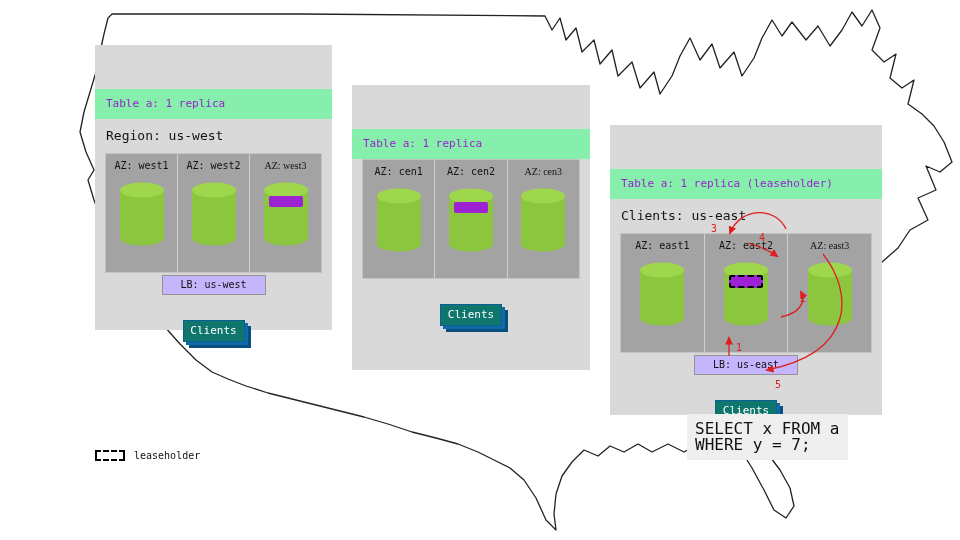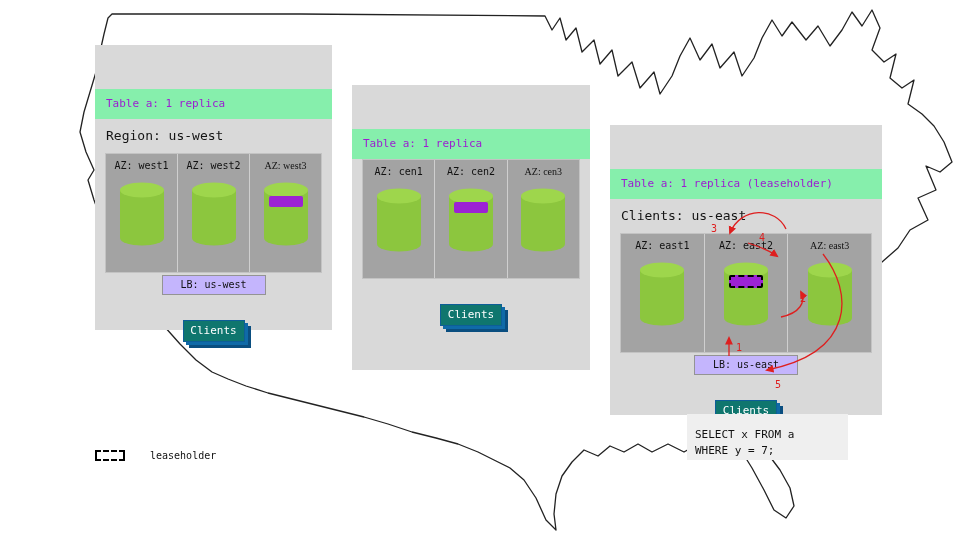--- a/index.html
+++ b/index.html
@@ -51,26 +51,26 @@
   }
   .clients-btn{
     margin:25px auto 0 auto;width:62px;height:22px;
     background:#0f766e;border:1px solid #0d5e97;color:#ffffff;
     font-size:11px;line-height:20px;text-align:center;
     box-shadow:3px 3px 0 #0f6aa8, 6px 6px 0 #0a4e80;
     white-space:nowrap;
   }
   .sql-box{
     position:absolute;z-index:3;left:687px;top:414px;width:161px;height:46px;
-    background:#efefef;padding:13px 8px;font-size:11px;line-height:16px;color:#111;
+    background:#efefef;padding:7px 8px;font-size:16px;line-height:16px;color:#111;
     white-space:nowrap;
   }
   .legend{
     position:absolute;z-index:3;left:95px;top:450px;
-    display:flex;align-items:center;gap:25px;
+    display:flex;align-items:center;gap:9px;
   }
   .legend-swatch{
     width:30px;height:11px;background:#ffffff;border:2px dashed #000;
   }
   .legend-label{font-size:10px;color:#111;}
 </style>
 </head>
 <body>
 
 <svg id="map-layer" class="layer" width="960" height="540" viewBox="0 0 960 540">

